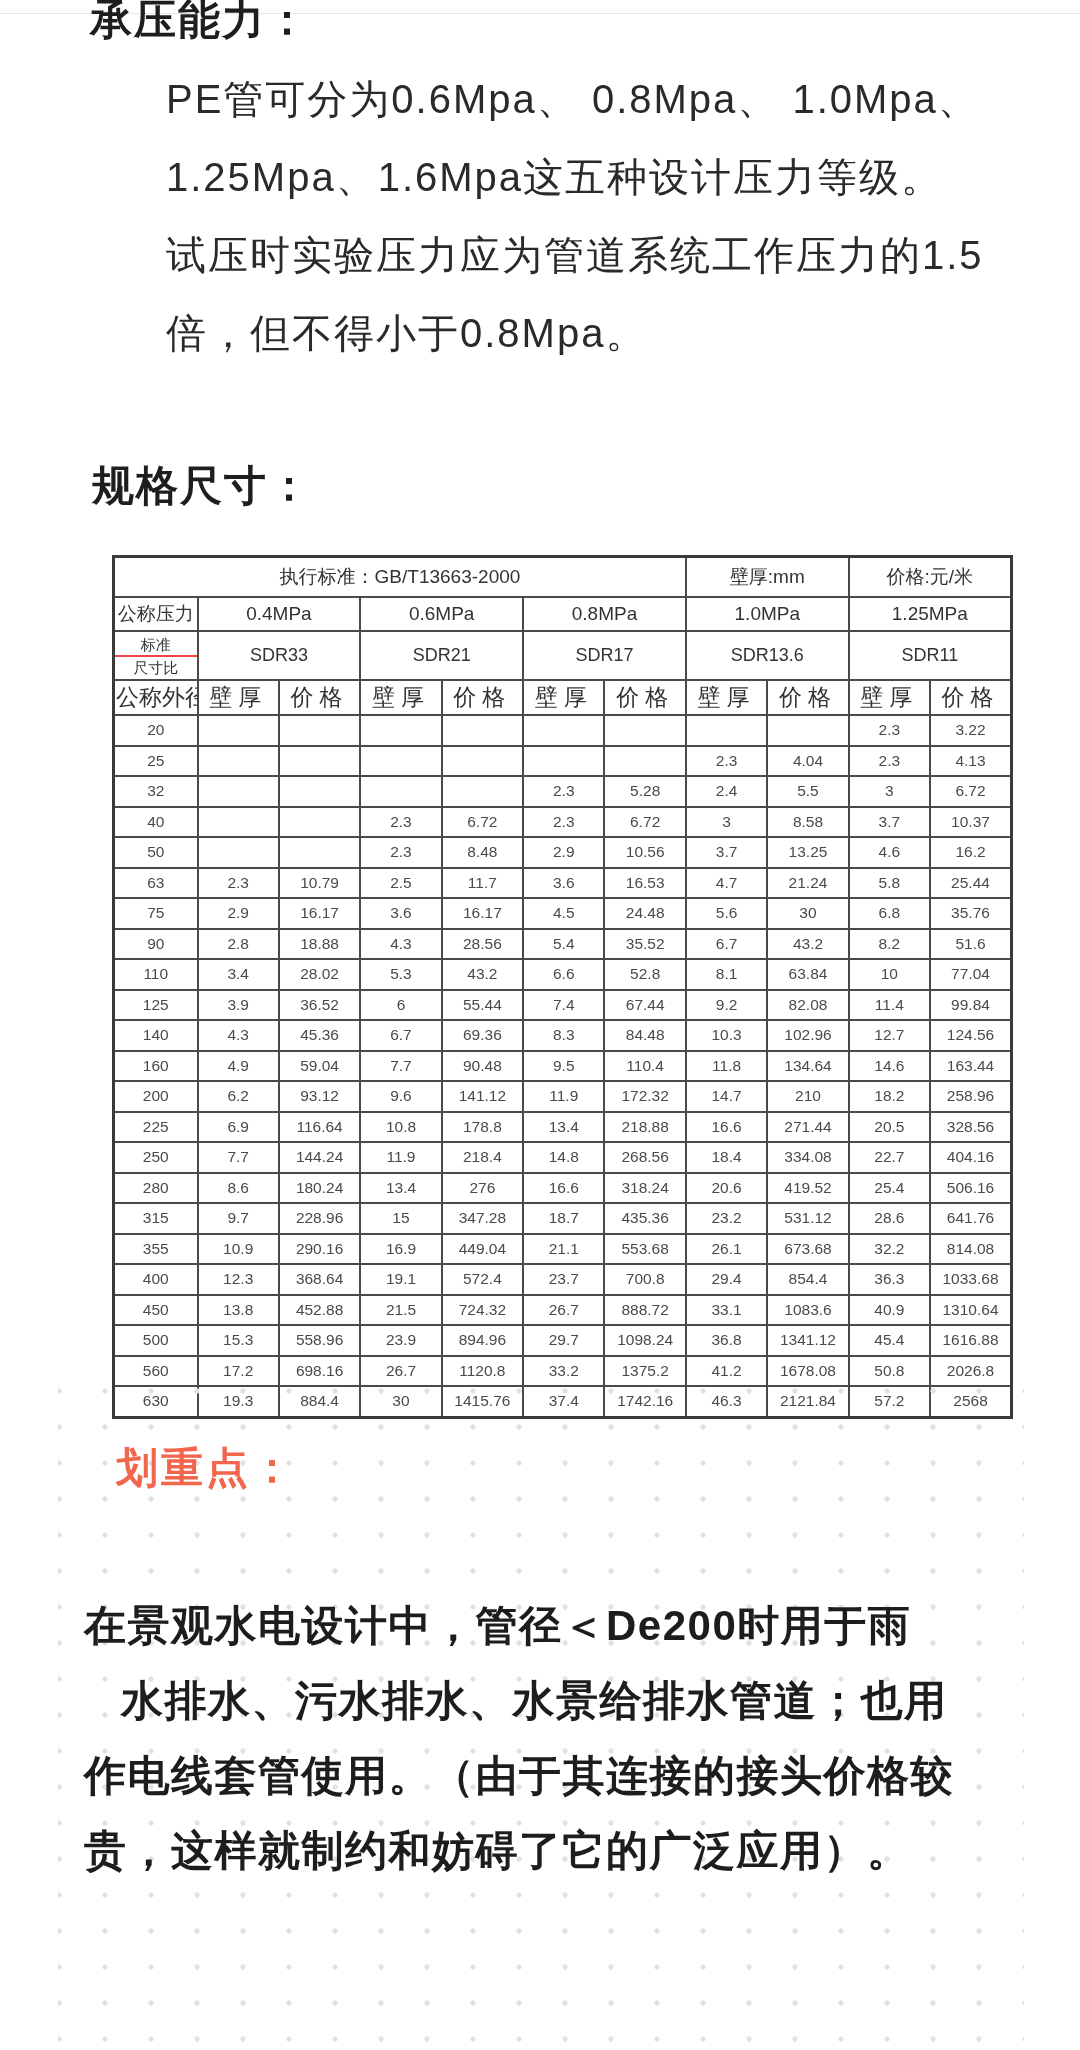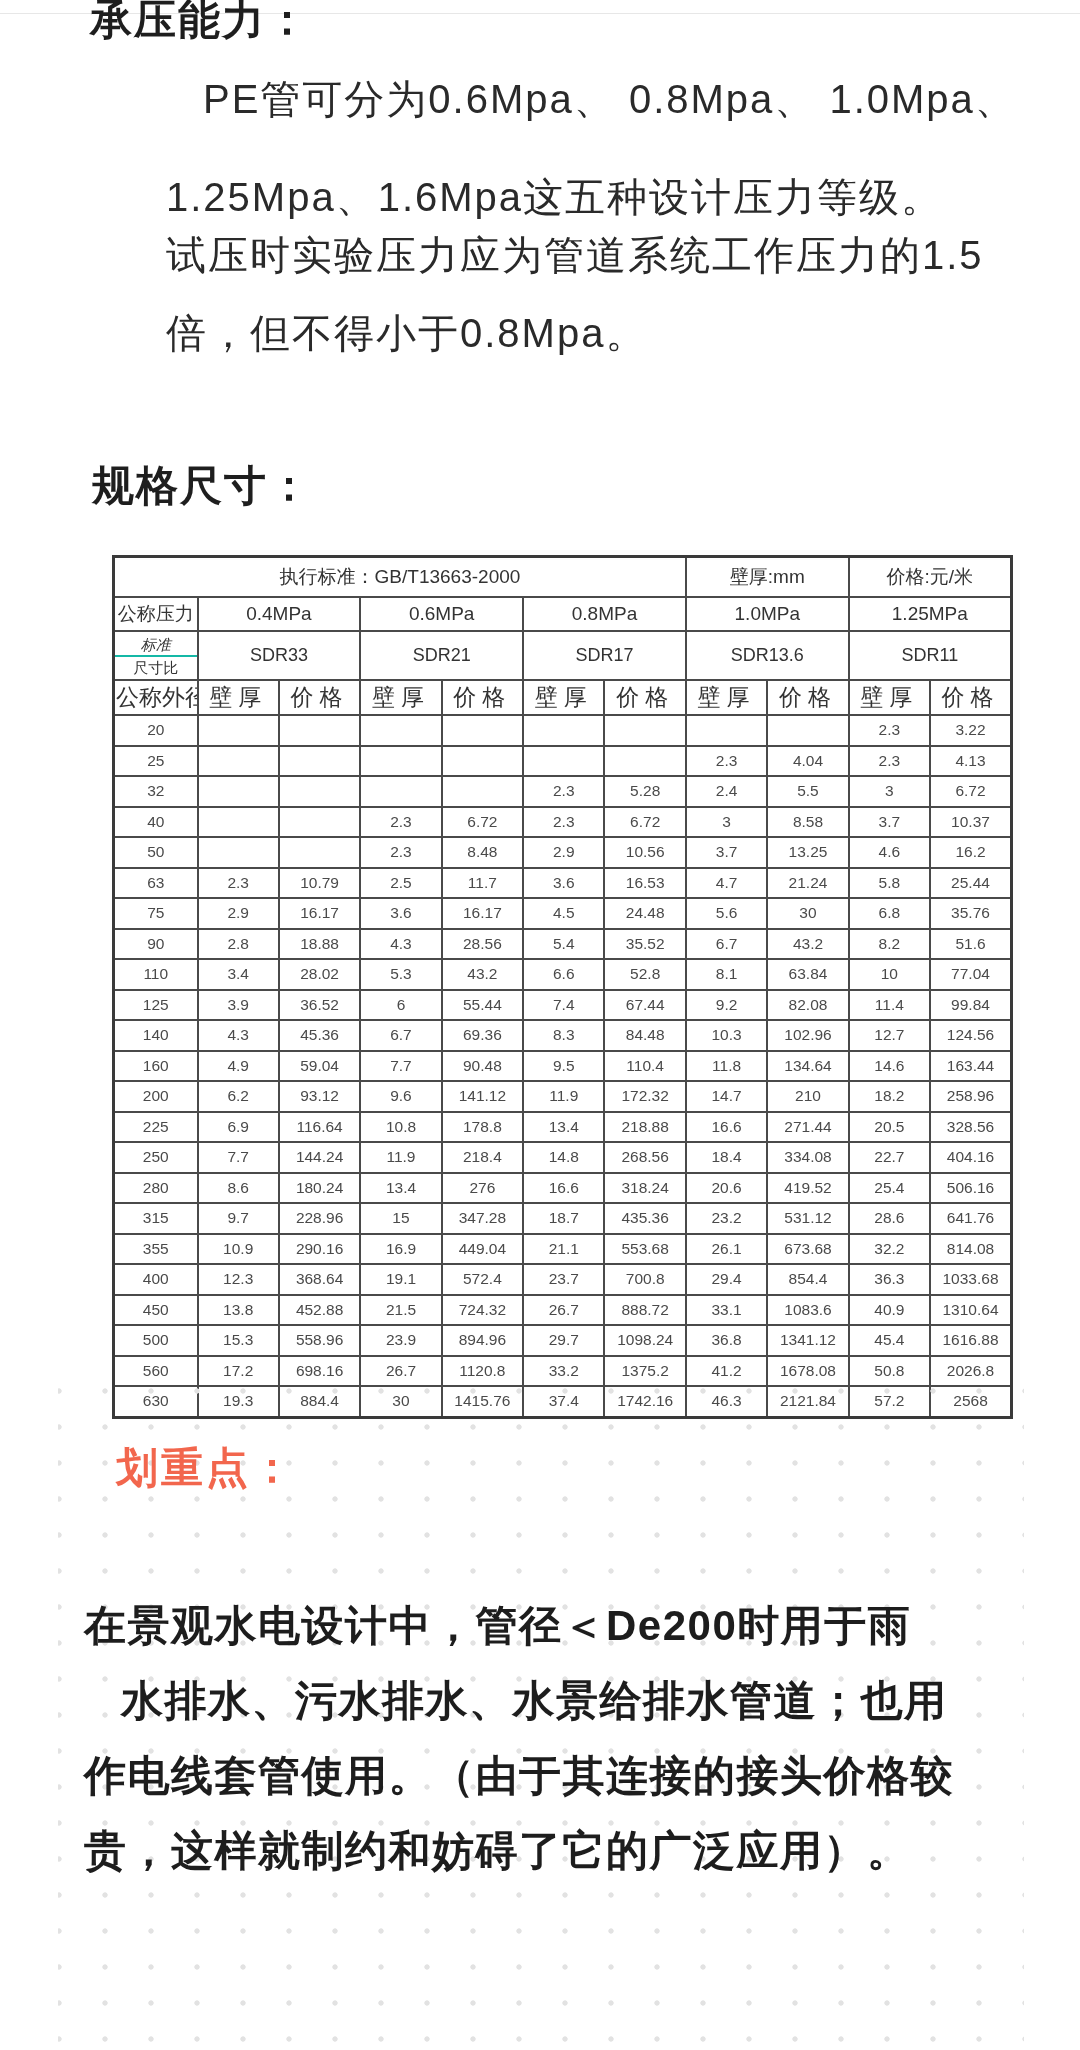--- a/index.html
+++ b/index.html
@@ -8,36 +8,36 @@
     background:#ffffff;
     font-family:"Liberation Sans","DejaVu Sans",sans-serif;
     color:#1e1e1e;
   }
   .abs{position:absolute;}
   .hairline{left:0;top:13px;width:1080px;height:1px;background:#e7e7e7;}
   .sec-title{font-size:42px;font-weight:bold;color:#1e1e1e;white-space:nowrap;letter-spacing:2px;}
   #title-pressure{left:90px;top:-8px;}
   #title-specs{left:92px;top:458px;}
   .body-line{left:166px;font-size:40px;color:#2a2a2a;letter-spacing:2px;white-space:nowrap;}
-  #pl0{top:72px;margin-left:37px;} #pl1{top:150px;margin-top:20px;} #pl2{top:228px;} #pl3{top:306px;}
+  #pl0{top:72px;} #pl1{top:150px;} #pl2{top:228px;} #pl3{top:306px;}
 
   
   #spec-table-wrap{left:112px;top:555px;}
   table{border-collapse:collapse;table-layout:fixed;width:898px;border:3px solid #3a3a3a;}
   th,td{border:2px solid #4a4a4a;text-align:center;vertical-align:middle;
         font-weight:normal;overflow:hidden;white-space:nowrap;}
   col.c-first{width:84px;} col.c-std{width:81.4px;}
   tr.r1 th{height:36px;font-size:19px;color:#333;}
   tr.r2 th{height:30px;font-size:19px;color:#333;}
   tr.r3 th{height:45px;font-size:18px;color:#333;}
   tr.r4 th{height:29px;font-size:23px;color:#333;}
   .sp{letter-spacing:6px;border-radius:9px;}
   .c-split{padding:0;}
   .c-split div{height:21px;line-height:21px;font-size:15px;}
-  .c-split .split-top{border-bottom:2px solid #14b8a6;font-style:italic;}
+  .c-split .split-top{border-bottom:2px solid #ef4444;}
   tr.data-row td{height:26.5px;font-size:15.5px;color:#4a4a4a;}
 
   
   #dots-bg{
     left:58px;top:1388px;width:966px;height:662px;
     background-image:radial-gradient(circle,#e2e2e2 2.3px,rgba(255,255,255,0) 3px);
     background-size:46px 36px;background-position:24px 21px;
   }
   #title-highlight{left:104px;top:1440px;font-size:42px;font-weight:bold;letter-spacing:3px;white-space:nowrap;margin-left:12px;}
   .hl-line{left:84px;font-size:42px;font-weight:bold;color:#1d1d1d;letter-spacing:1.5px;white-space:nowrap;}

